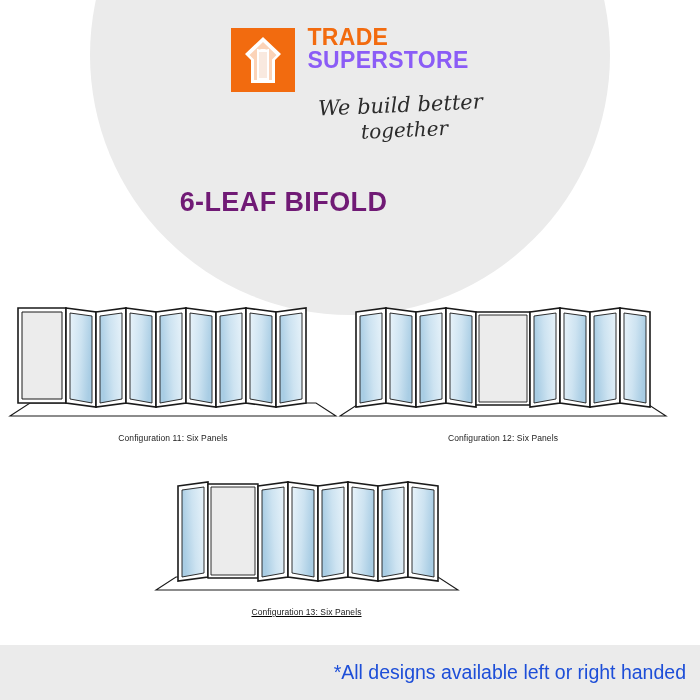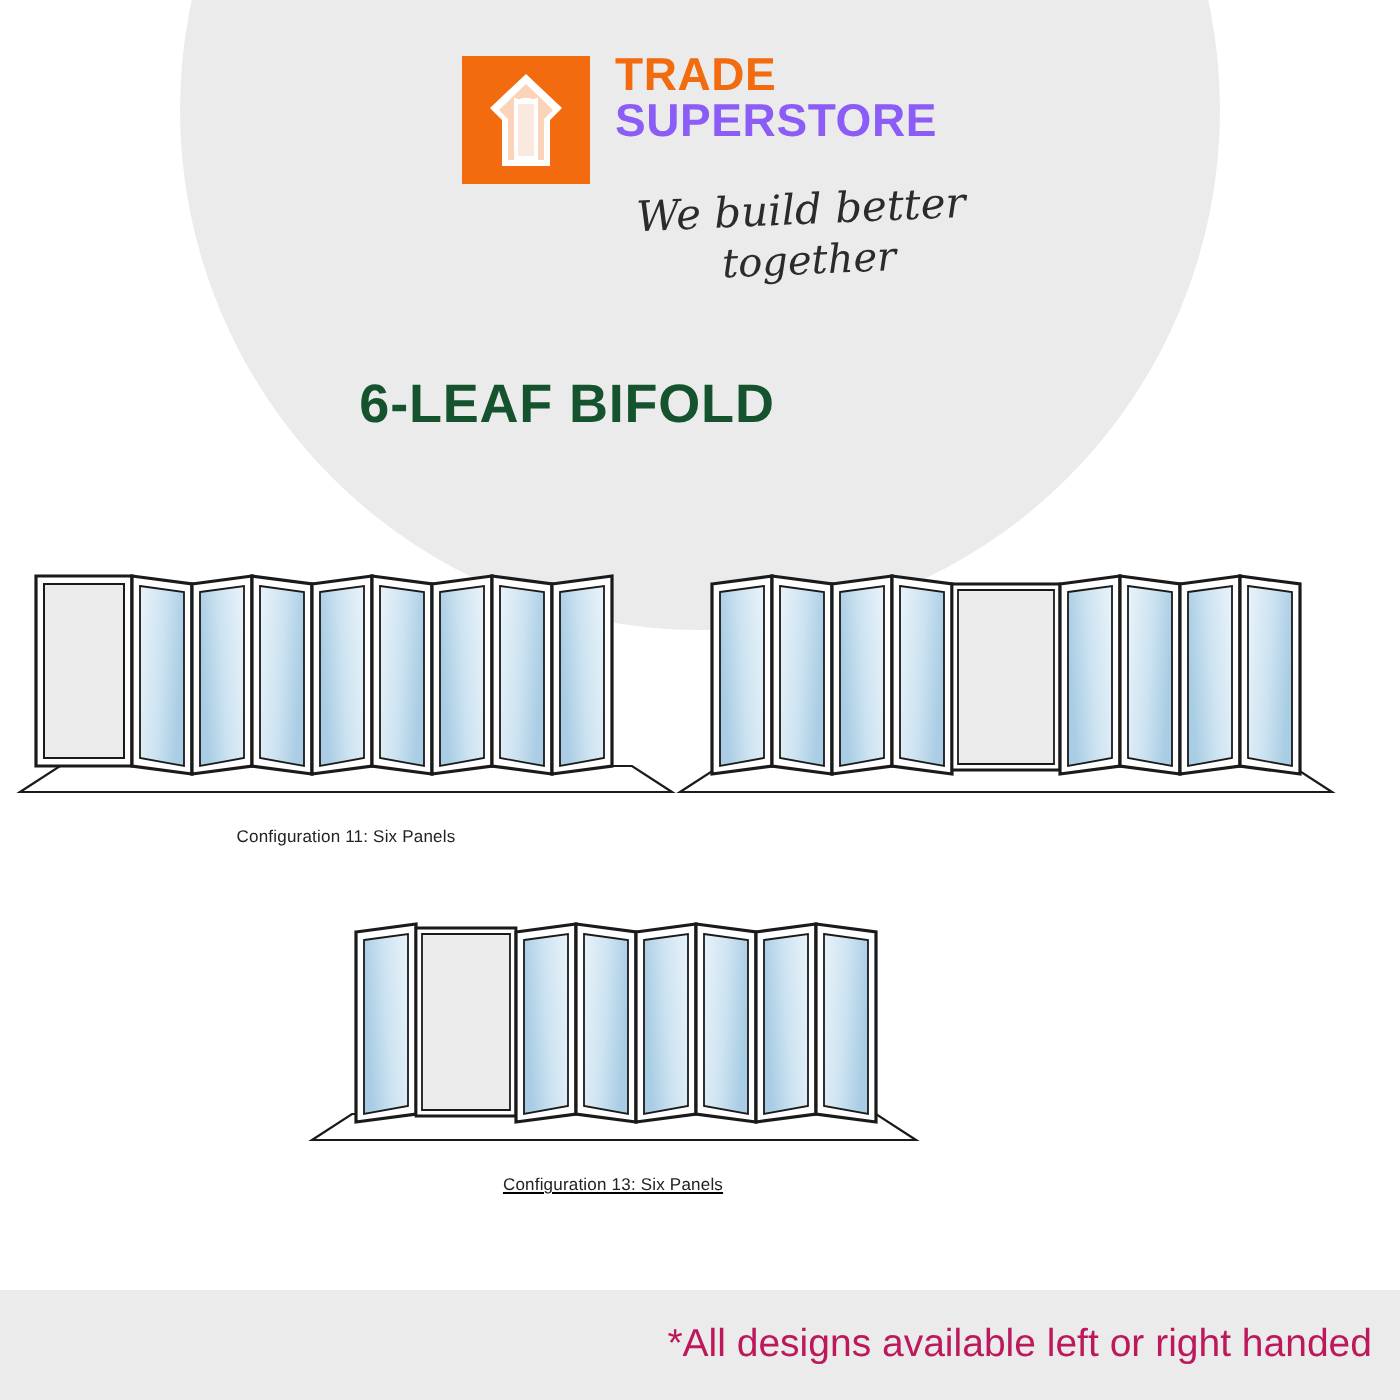--- a/index.html
+++ b/index.html
@@ -84,32 +84,32 @@
   }
   .tagline .t2 { display: block; font-size: 20px; margin-left: 6px; }
 
   
   .heading {
     position: absolute;
     left: 0; top: 183px;
     width: 567px;
     text-align: center;
     z-index: 3;
-    color: #14532d;
+    color: #701a75;
     font-weight: bold;
     font-size: 27px;
     letter-spacing: 0.4px;
     line-height: 1.48;
   }
   .heading .hl { display: block; }
 
   
   .diagrams {
     position: absolute;
-    left: 0; top: 284px;
+    left: 0; top: 304px;
     width: 613px;
     z-index: 2;
   }
   .row-top {
     display: flex;
     justify-content: space-between;
     padding: 0 8px;
   }
   .row-bottom {
     display: flex;
@@ -135,21 +135,21 @@
     left: 0; top: 645px;
     width: 700px; height: 55px;
     background: #ebebeb;
     z-index: 3;
     display: flex;
     align-items: center;
     justify-content: flex-end;
   }
   .footer-text {
     font-size: 19.5px;
-    color: #be185d;
+    color: #1d4ed8;
     padding-right: 14px;
     white-space: nowrap;
   }
 </style>
 </head>
 <body>
 
 <div id="page">
 
   <div class="bg-circle"></div>
@@ -262,20 +262,21 @@
           <polygon points="192,8 222,4 222,99 192,103" fill="#ffffff" stroke="#1a1a1a" stroke-width="1.6"></polygon>
           <polygon points="196,12 218,9 218,95 196,99" fill="url(#g12b)" stroke="#1a1a1a" stroke-width="0.9"></polygon>
           <polygon points="222,4 252,8 252,103 222,99" fill="#ffffff" stroke="#1a1a1a" stroke-width="1.6"></polygon>
           <polygon points="226,9 248,12 248,99 226,95" fill="url(#g12a)" stroke="#1a1a1a" stroke-width="0.9"></polygon>
 
           <polygon points="252,8 282,4 282,99 252,103" fill="#ffffff" stroke="#1a1a1a" stroke-width="1.6"></polygon>
           <polygon points="256,12 278,9 278,95 256,99" fill="url(#g12b)" stroke="#1a1a1a" stroke-width="0.9"></polygon>
           <polygon points="282,4 312,8 312,103 282,99" fill="#ffffff" stroke="#1a1a1a" stroke-width="1.6"></polygon>
           <polygon points="286,9 308,12 308,99 286,95" fill="url(#g12a)" stroke="#1a1a1a" stroke-width="0.9"></polygon>
         </svg>
+        <div class="caption">Configuration 12: Six Panels</div>
       </div>
 
     </div>
 
     <div class="row-bottom">
 
       <div class="diagram">
         <svg width="330" height="125" viewBox="0 0 330 125">
           <defs>
             <linearGradient id="g13a" x1="0" y1="0" x2="1" y2="0.25">

